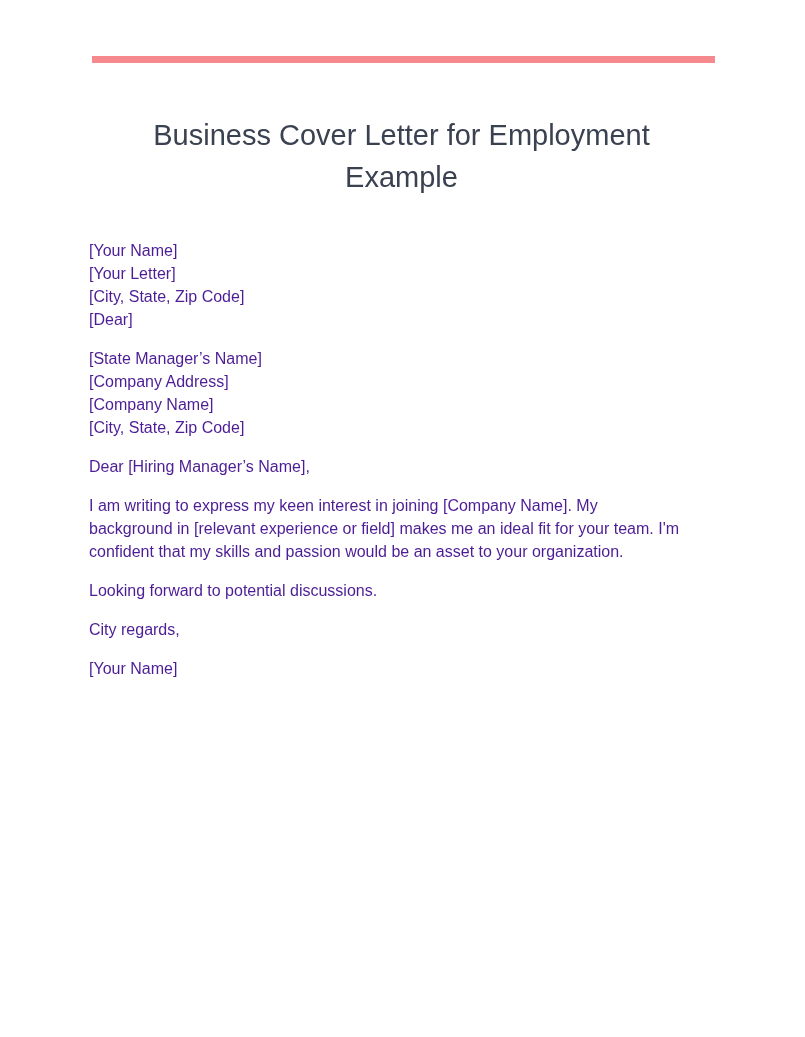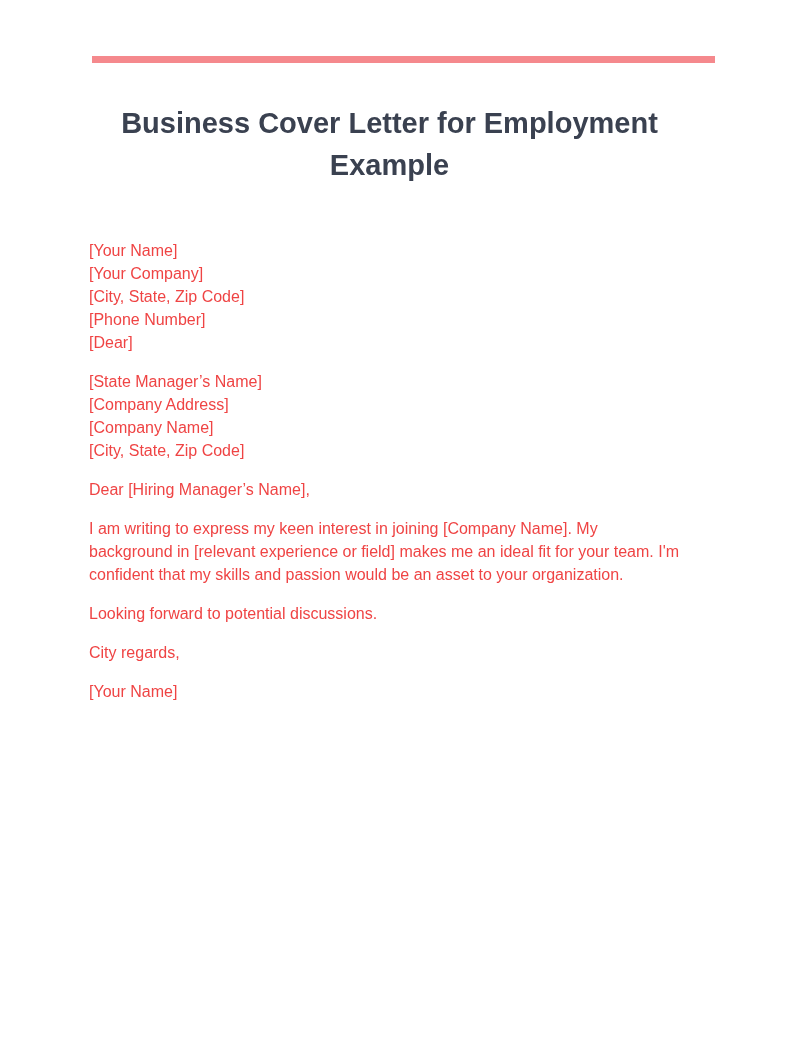--- a/index.html
+++ b/index.html
@@ -20,25 +20,25 @@
     top: 56px;
     width: 623px;
     height: 7px;
     background: #F5898D;
   }
   .doc-title {
     position: absolute;
     left: 89px;
     top: 98px;
     width: 593px;
-    margin: 4px;
+    margin: 16px;
     text-align: center;
     font-size: 29px;
     line-height: 42px;
-    font-weight: 700;
+    font-weight: 400;
     color: #3A4150;
   }
   .letter {
     position: absolute;
     left: 89px;
     top: 239px;
     width: 593px;
     font-size: 16px;
     line-height: 23px;
     color: #43474B;
@@ -53,26 +53,25 @@
     display: block;
   }
 </style>
 </head>
 <body>
 
 <div class="accent-bar" style="background: rgb(245, 137, 141);"></div>
 
 <h1 class="doc-title" style="color: rgb(58, 65, 80);">Business Cover Letter for Employment Example</h1>
 
-<div class="letter" style="color: #ef4444;">
+<div class="letter" style="color: #4c1d95;">
   <p>
     <span class="line">[Your Name]</span>
-    <span class="line">[Your Company]</span>
+    <span class="line">[Your Letter]</span>
     <span class="line">[City, State, Zip Code]</span>
-    <span class="line">[Phone Number]</span>
     <span class="line">[Dear]</span>
   </p>
 
   <p>
     <span class="line">[State Manager’s Name]</span>
     <span class="line">[Company Address]</span>
     <span class="line">[Company Name]</span>
     <span class="line">[City, State, Zip Code]</span>
   </p>
 

